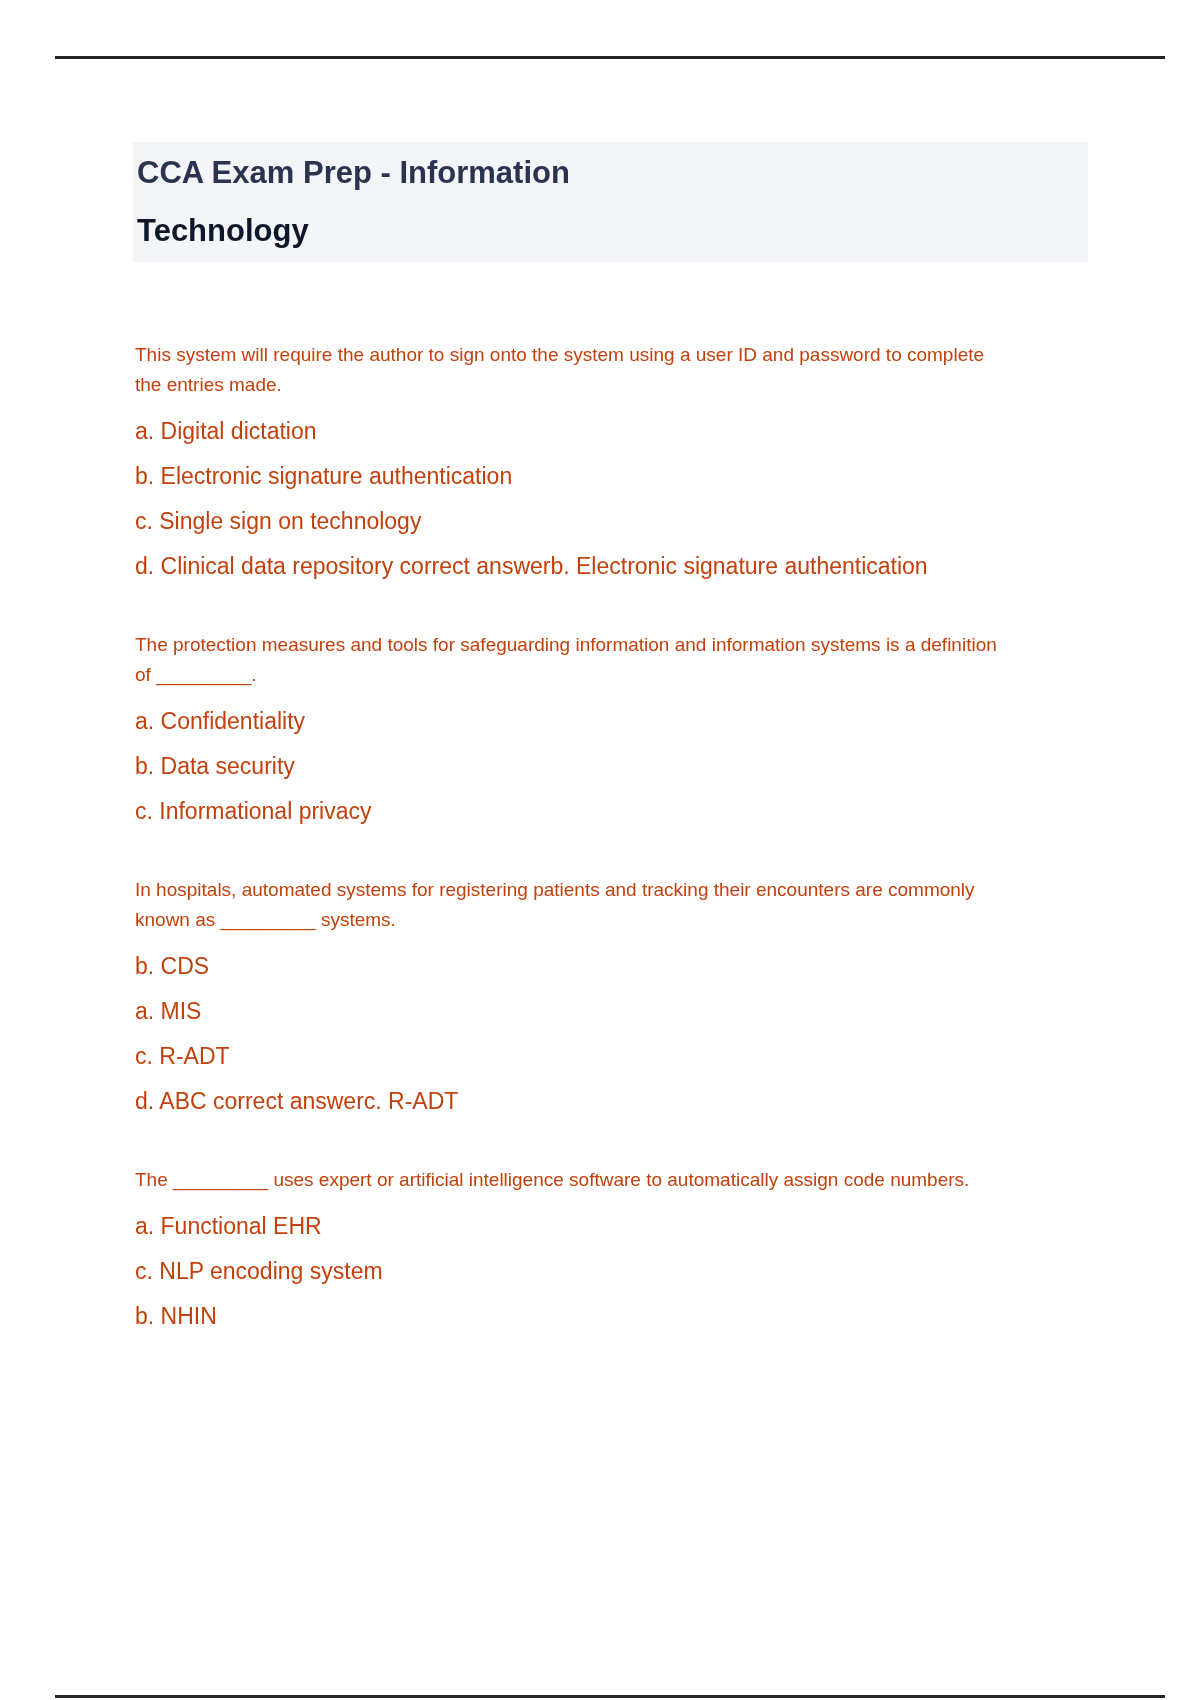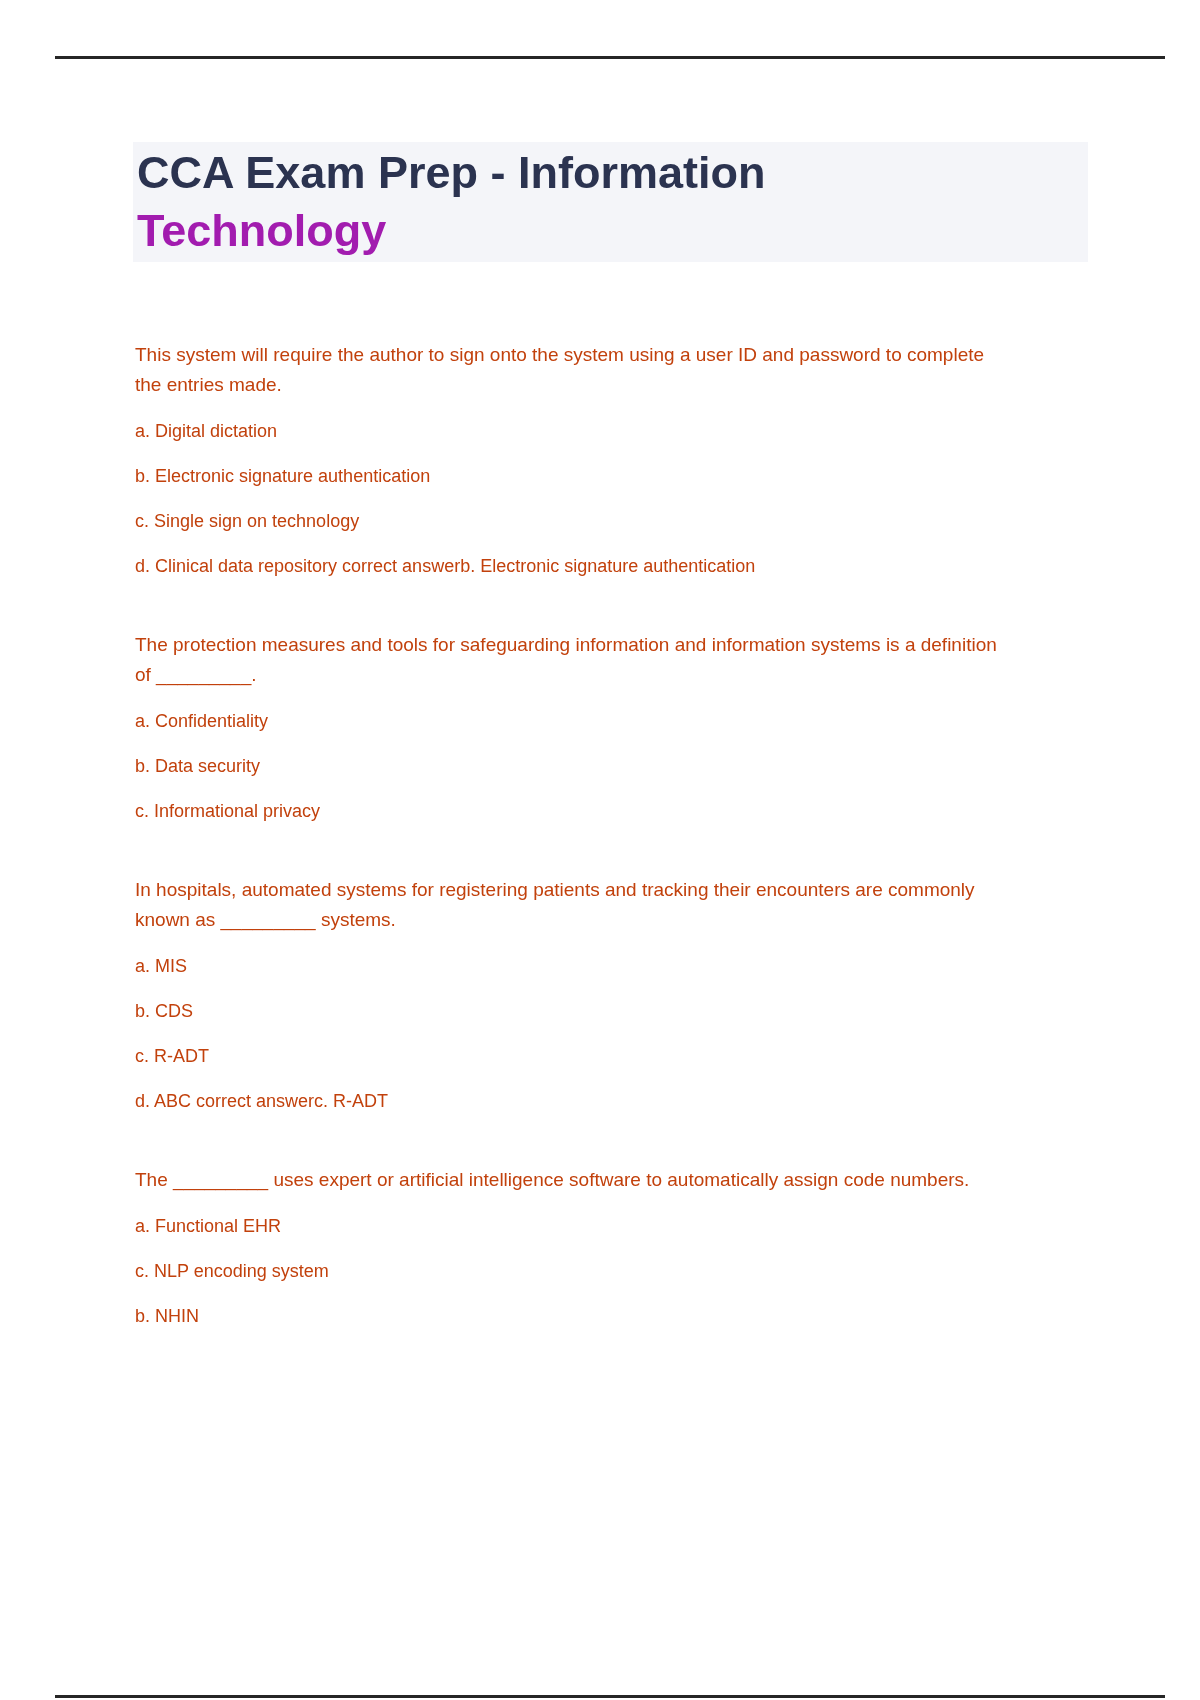--- a/index.html
+++ b/index.html
@@ -14,46 +14,46 @@
     background: #262626;
   }
   .rule-top { top: 56px; }
   .rule-bottom { top: 1695px; }
   .title-block {
     position: absolute; left: 133px; top: 142px; width: 955px;
     background: #f4f5f9;
     padding: 2px 0 2px 4px;
   }
   .title-line {
-    font-size: 45px; font-weight: bold; line-height: 58px;
+    font-size: 31px; font-weight: bold; line-height: 58px;
     color: #2b3350; white-space: nowrap;
   }
   .content {
     position: absolute; left: 135px; top: 340px; width: 965px;
     color: #232838;
   }
   .question { margin-bottom: 49px; }
   .q-text { margin-bottom: 16px; }
   .q-line {
     font-size: 19px; line-height: 30px; white-space: nowrap;
   }
   .q-option {
-    font-size: 18px; line-height: 30px; margin-bottom: 15px;
+    font-size: 23px; line-height: 30px; margin-bottom: 15px;
     white-space: nowrap;
   }
 </style>
 </head>
 <body style="background: rgb(255, 255, 255);">
 
 <div class="page">
   <div class="rule rule-top" style="background: rgb(38, 38, 38);"></div>
 
   <div class="title-block" style="background: rgb(244, 245, 249);">
     <div class="title-line" style="color: rgb(43, 51, 80);">CCA Exam Prep - Information</div>
-    <div class="title-line" style="color: #a21caf;">Technology</div>
+    <div class="title-line" style="color: #0f172a;">Technology</div>
   </div>
 
   <div class="content" id="questions" style="color: #c2410c;">
   <section class="question">
     <div class="q-text">
           <div class="q-line">This system will require the author to sign onto the system using a user ID and password to complete</div>
           <div class="q-line">the entries made.</div>
         </div>
     <div class="q-options">
           <div class="q-option">a. Digital dictation</div>
@@ -74,22 +74,22 @@
           <div class="q-option">c. Informational privacy</div>
         </div>
   </section>
 
   <section class="question">
     <div class="q-text">
           <div class="q-line">In hospitals, automated systems for registering patients and tracking their encounters are commonly</div>
           <div class="q-line">known as _________ systems.</div>
         </div>
     <div class="q-options">
+          <div class="q-option">b. CDS</div>
           <div class="q-option">a. MIS</div>
-          <div class="q-option">b. CDS</div>
           <div class="q-option">c. R-ADT</div>
           <div class="q-option">d. ABC correct answerc. R-ADT</div>
         </div>
   </section>
 
   <section class="question">
     <div class="q-text">
           <div class="q-line">The _________ uses expert or artificial intelligence software to automatically assign code numbers.</div>
         </div>
     <div class="q-options">

